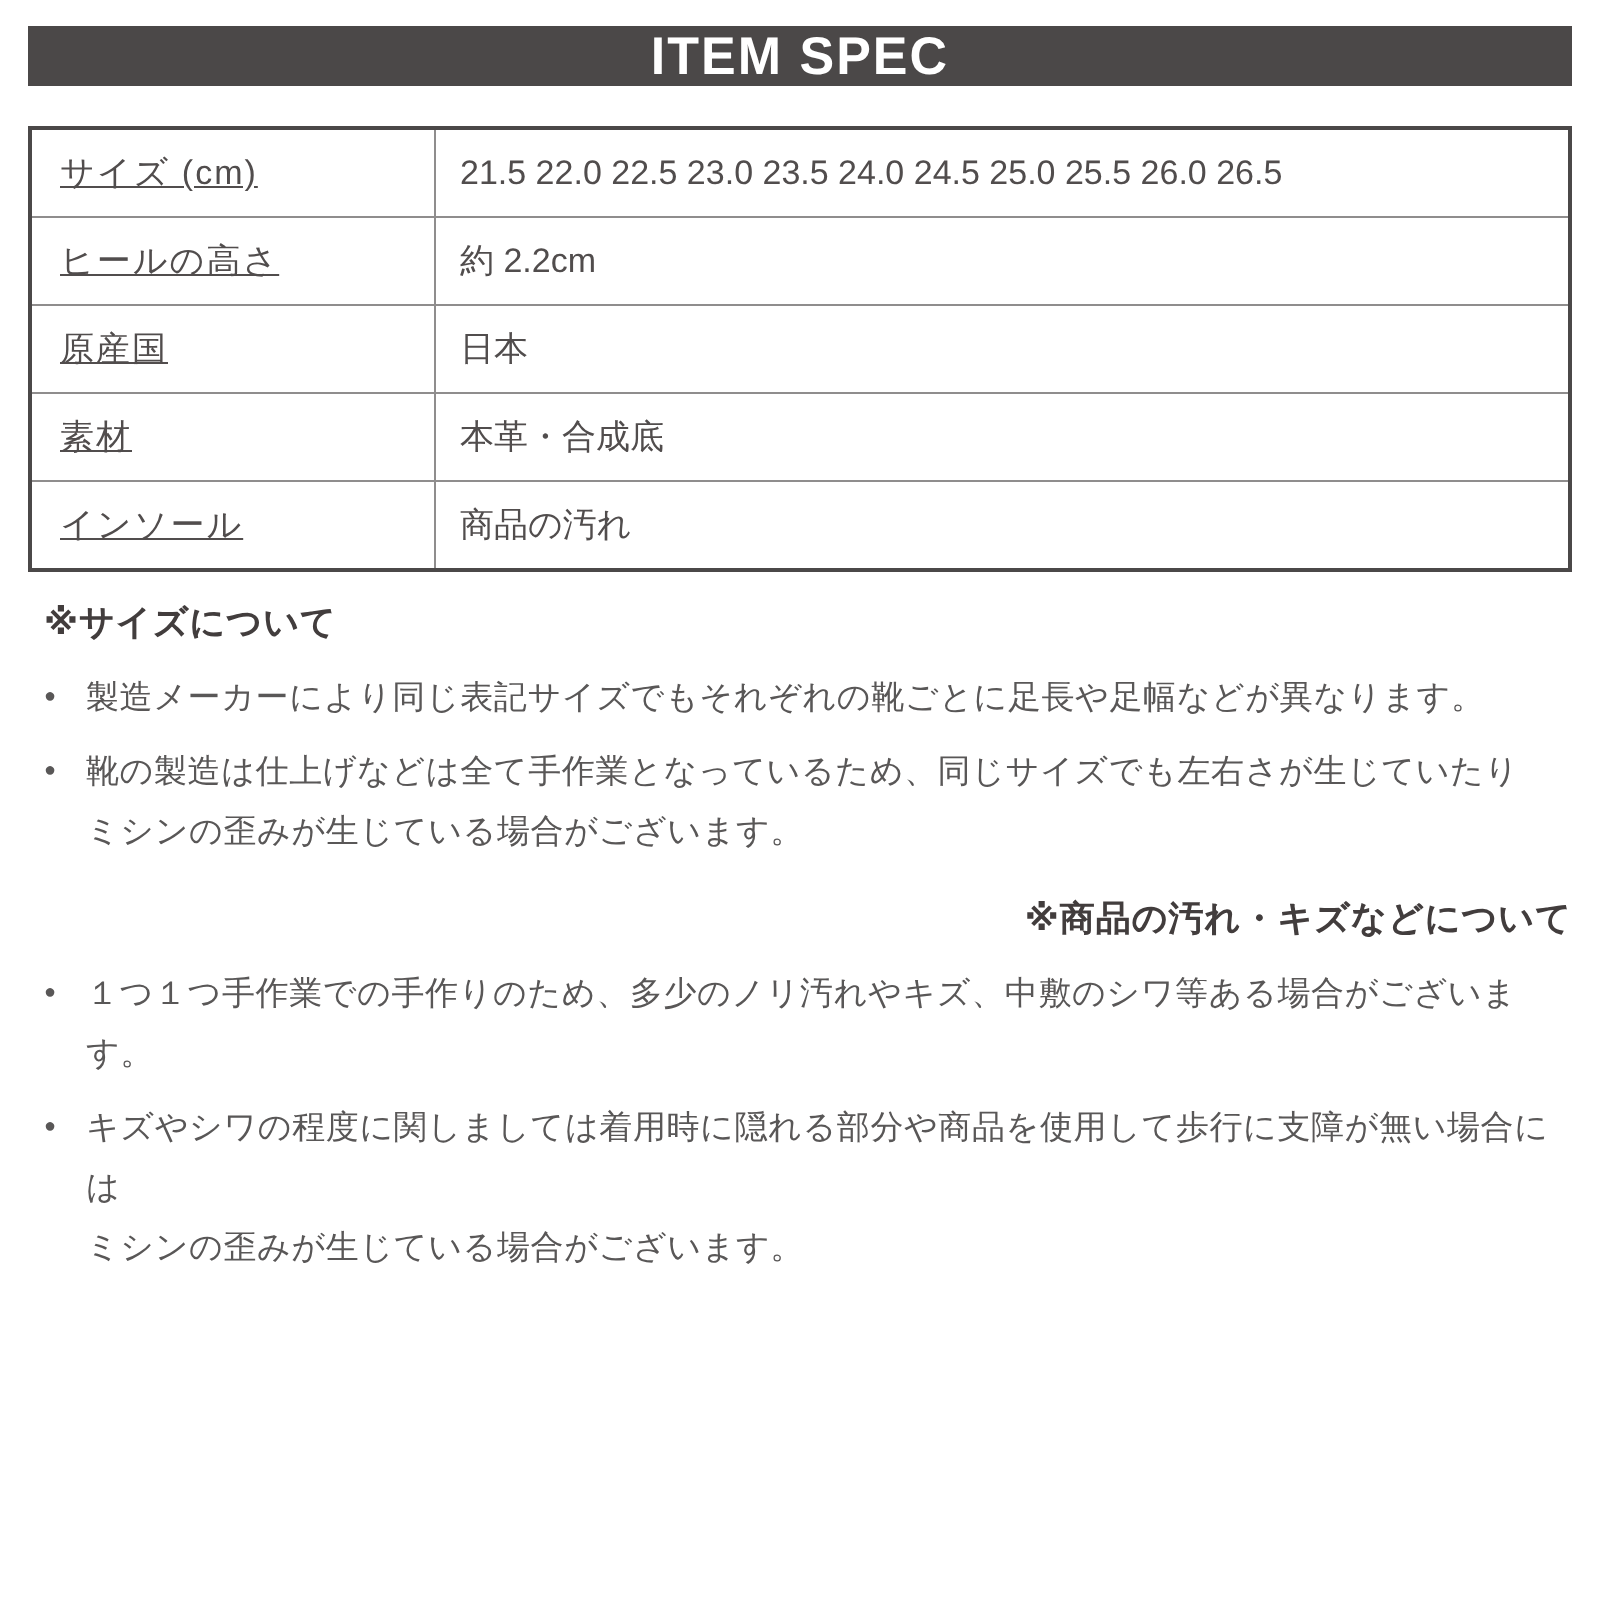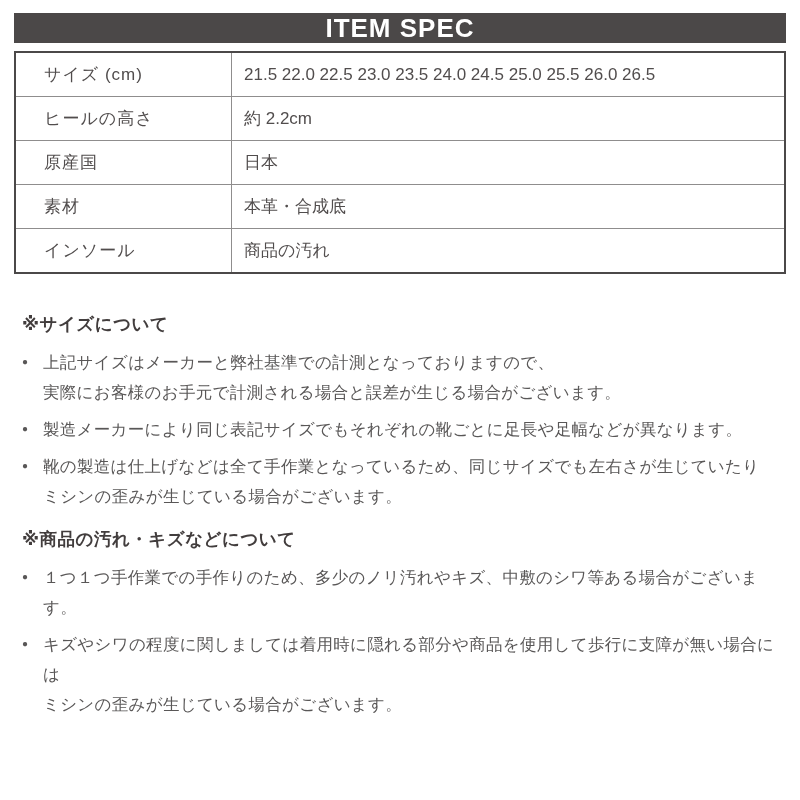--- a/index.html
+++ b/index.html
@@ -13,21 +13,21 @@
   .page {
     width: 772px;
     padding: 13px 14px;
   }
   .header-bar {
     height: 30px;
     background: #4b4848;
     display: flex;
     align-items: center;
     justify-content: center;
-    margin-bottom: 8px;
+    margin-bottom: 20px;
   }
   .header-title {
     color: #ffffff;
     font-weight: bold;
     font-size: 26px;
     letter-spacing: 1px;
     transform: scaleY(1.02);
   }
   table.spec {
     width: 100%;
@@ -42,35 +42,36 @@
     font-size: 17px;
     font-weight: normal;
     text-align: left;
     vertical-align: middle;
     color: #514d4d;
     overflow: hidden;
     white-space: nowrap;
   }
   table.spec th {
     width: 186px;
-    padding-left: 28px;
+    padding-left: 14px;
     letter-spacing: 1px;
+    text-decoration: underline;
   }
   table.spec td {
     padding-left: 12px;
   }
   .section-heading {
     font-size: 17.5px;
     font-weight: bold;
     color: #423d3d;
     margin: 0 0 11px 8px;
     letter-spacing: 0.5px;
   }
-  .heading-size { margin-top: 38px; }
-  .heading-damage { margin-top: 16px; }
+  .heading-size { margin-top: 13px; }
+  .heading-damage { margin-top: 16px; text-align: right; }
   ul.notes-list {
     list-style: none;
     margin: 0;
     padding: 0;
   }
   ul.notes-list li {
     position: relative;
     margin: 0 0 7px 8px;
     padding-left: 21px;
     font-size: 16.5px;
@@ -118,22 +119,20 @@
       <tr>
         <th>インソール</th>
         <td>商品の汚れ</td>
       </tr>
     </tbody>
   </table>
 
   <section>
     <h2 class="section-heading heading-size">※サイズについて</h2>
     <ul class="notes-list">
-      <li>上記サイズはメーカーと弊社基準での計測となっておりますので、
-実際にお客様のお手元で計測される場合と誤差が生じる場合がございます。</li>
       <li>製造メーカーにより同じ表記サイズでもそれぞれの靴ごとに足長や足幅などが異なります。</li>
       <li>靴の製造は仕上げなどは全て手作業となっているため、同じサイズでも左右さが生じていたり
 ミシンの歪みが生じている場合がございます。</li>
     </ul>
   </section>
 
   <section>
     <h2 class="section-heading heading-damage">※商品の汚れ・キズなどについて</h2>
     <ul class="notes-list">
       <li>１つ１つ手作業での手作りのため、多少のノリ汚れやキズ、中敷のシワ等ある場合がございます。</li>

